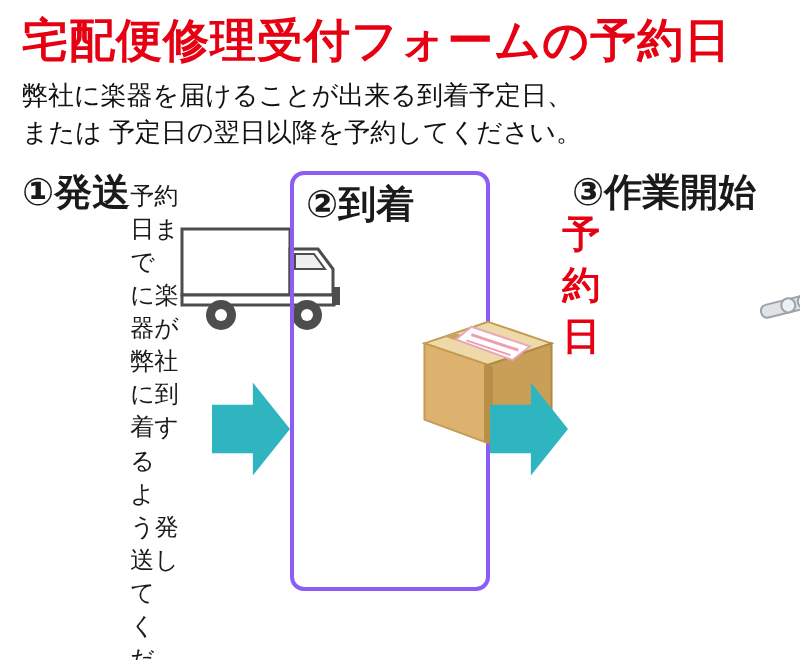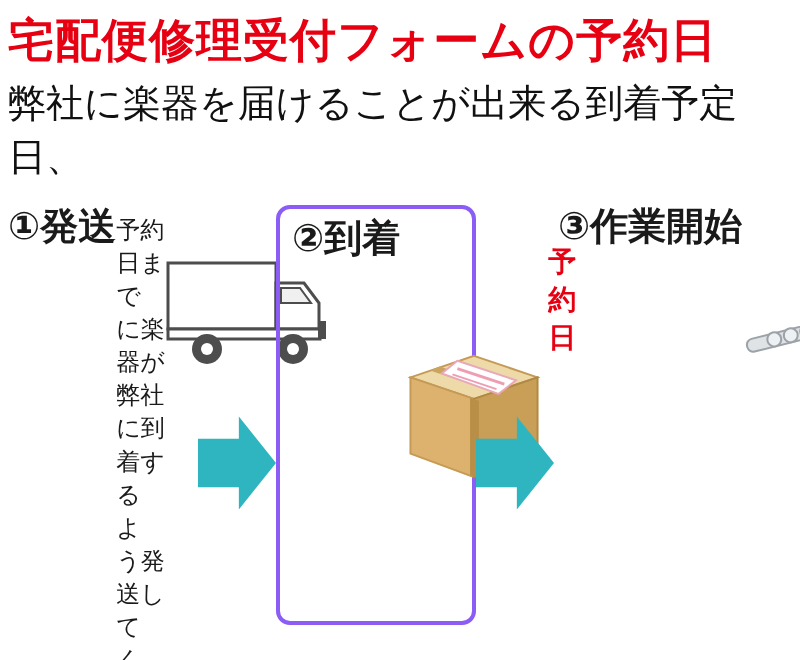--- a/index.html
+++ b/index.html
@@ -2,27 +2,27 @@
 <html><head>
 <meta charset="utf-8">
 <style>
   * { margin:0; padding:0; box-sizing:border-box; }
   html,body { background:#ffffff; }
   body {
     width:800px; height:660px; overflow:hidden;
     font-family:"Liberation Sans","DejaVu Sans",sans-serif;
     color:#1a1a1a;
   }
-  .page { width:800px; height:516px; padding:14px 16px 0 8px; position:relative; }
+  .page { width:800px; height:516px; padding:14px 16px 0 22px; position:relative; }
 
   .title {
     color:#e60012; font-weight:bold; font-size:46px;
     letter-spacing:1px; white-space:nowrap; line-height:1.15;
   }
-  .subtitle { font-size:38px; line-height:1.42; margin-top:10px; color:#111; }
+  .subtitle { font-size:26px; line-height:1.42; margin-top:10px; color:#111; }
 
   .steps { display:flex; align-items:flex-start; margin-top:20px; }
 
   .step { display:flex; flex-direction:row; }
   .step-1 { width:190px; }
   .step-2 {
     width:200px; min-height:420px;
     border:4px solid #8b5cf6; border-radius:14px;
     padding:8px 12px 16px;
   }
@@ -32,31 +32,31 @@
   .step-desc { font-size:24px; line-height:1.38; margin-top:8px; }
 
   .arrow-col { width:78px; flex-shrink:0; display:flex; justify-content:center; margin-top:206px; }
 
   .icon-truck { margin-top:52px; }
   .icon-box   { margin-top:14px; align-self:center; }
   .icon-flute { margin-top:66px; }
 
   .badge {
     margin-top:26px; text-align:left;
-    color:#e60012; font-size:28px; font-weight:bold; letter-spacing:3px;
+    color:#e60012; font-size:38px; font-weight:bold; letter-spacing:3px;
   }
 </style>
 </head>
 <body>
 
 <div class="page">
 
   <h1 class="title">宅配便修理受付フォームの予約日</h1>
 
-  <p class="subtitle"><span>弊社に楽器を届けることが出来る到着予定日、</span><br></p>
+  <p class="subtitle"><span>弊社に楽器を届けることが出来る到着予定日、</span><br><span>または 予定日の翌日以降を予約してください。</span></p>
 
   <div class="steps">
 
     <div class="step step-1">
       <h2 class="step-heading">①発送</h2>
       <p class="step-desc">予約日までに楽器が弊社に到着するよう発送してください。</p>
       <div class="icon-truck">
         <svg width="172" height="112" viewBox="0 0 172 112">
           <rect x="3" y="6" width="108" height="66" fill="#ffffff" stroke="#4d4d4d" stroke-width="3"></rect>
           <path d="M111,26 h28 l15,20 v26 h-43 z" fill="#ffffff" stroke="#4d4d4d" stroke-width="3"></path>

